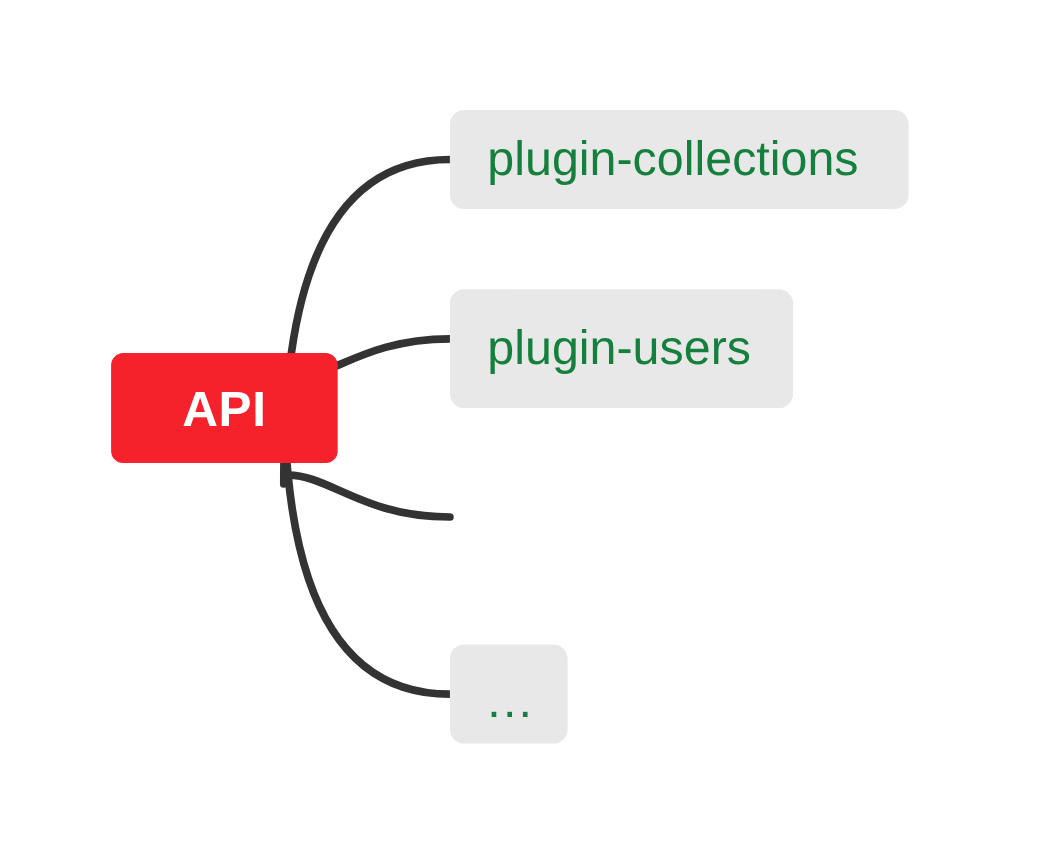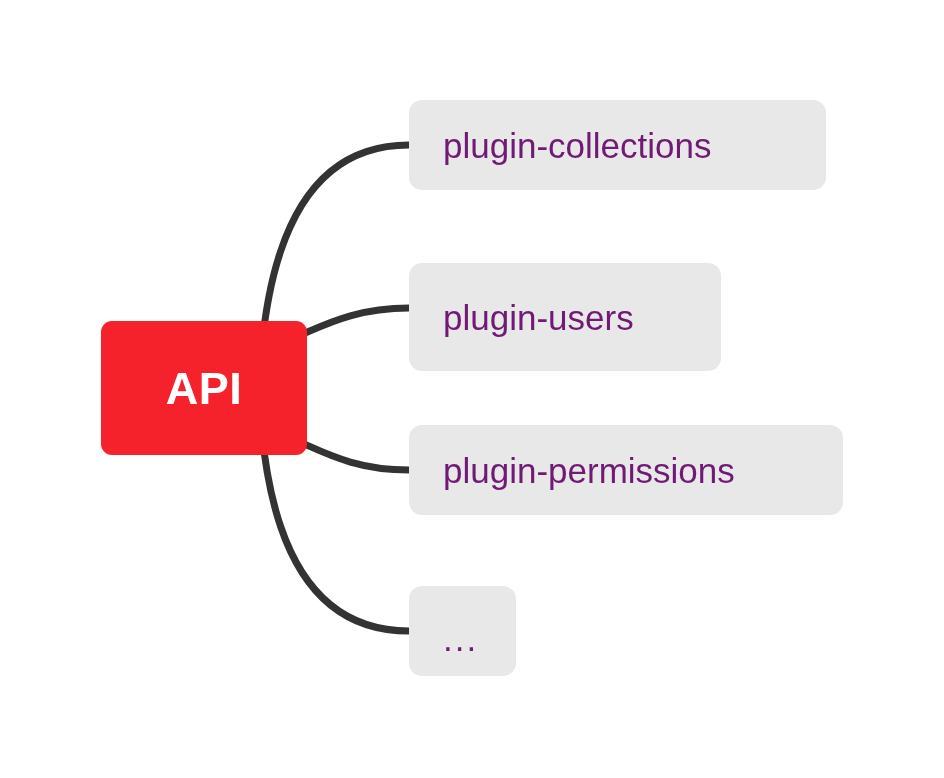--- a/index.html
+++ b/index.html
@@ -29,42 +29,42 @@
   .node {
     position: absolute;
     box-sizing: border-box;
     display: flex;
     align-items: center;
   }
   .node-root {
     left: 101px;
     top: 321px;
     width: 206px;
-    height: 134px;
+    height: 100px;
     background: #F5222B;
     border-radius: 11px;
     justify-content: center;
   }
   .node-root-label {
     color: #ffffff;
     font-size: 45px;
     font-weight: bold;
     letter-spacing: 0.5px;
     line-height: 1;
   }
   .node-child {
     background: #E8E8E8;
     border-radius: 13px;
     justify-content: flex-start;
     padding-left: 34px;
     padding-right: 34px;
   }
   .node-child-label {
-    color: #701a75;
-    font-size: 35px;
+    color: #15803d;
+    font-size: 44px;
     font-weight: normal;
     line-height: 1;
     white-space: nowrap;
   }
   .node-child-label.ellipsis {
     letter-spacing: 2px;
     position: relative;
     top: 7px;
   }
   #node-collections { left: 409px; top: 100px; width: 417px; height: 90px; }
@@ -91,21 +91,18 @@
   </div>
 
   <div class="node node-child" id="node-collections">
     <span class="node-child-label">plugin-collections</span>
   </div>
 
   <div class="node node-child" id="node-users">
     <span class="node-child-label">plugin-users</span>
   </div>
 
-  <div class="node node-child" id="node-permissions">
-    <span class="node-child-label">plugin-permissions</span>
-  </div>
 
   <div class="node node-child" id="node-more">
     <span class="node-child-label ellipsis">...</span>
   </div>
 
 </div>
 
 </body></html>

